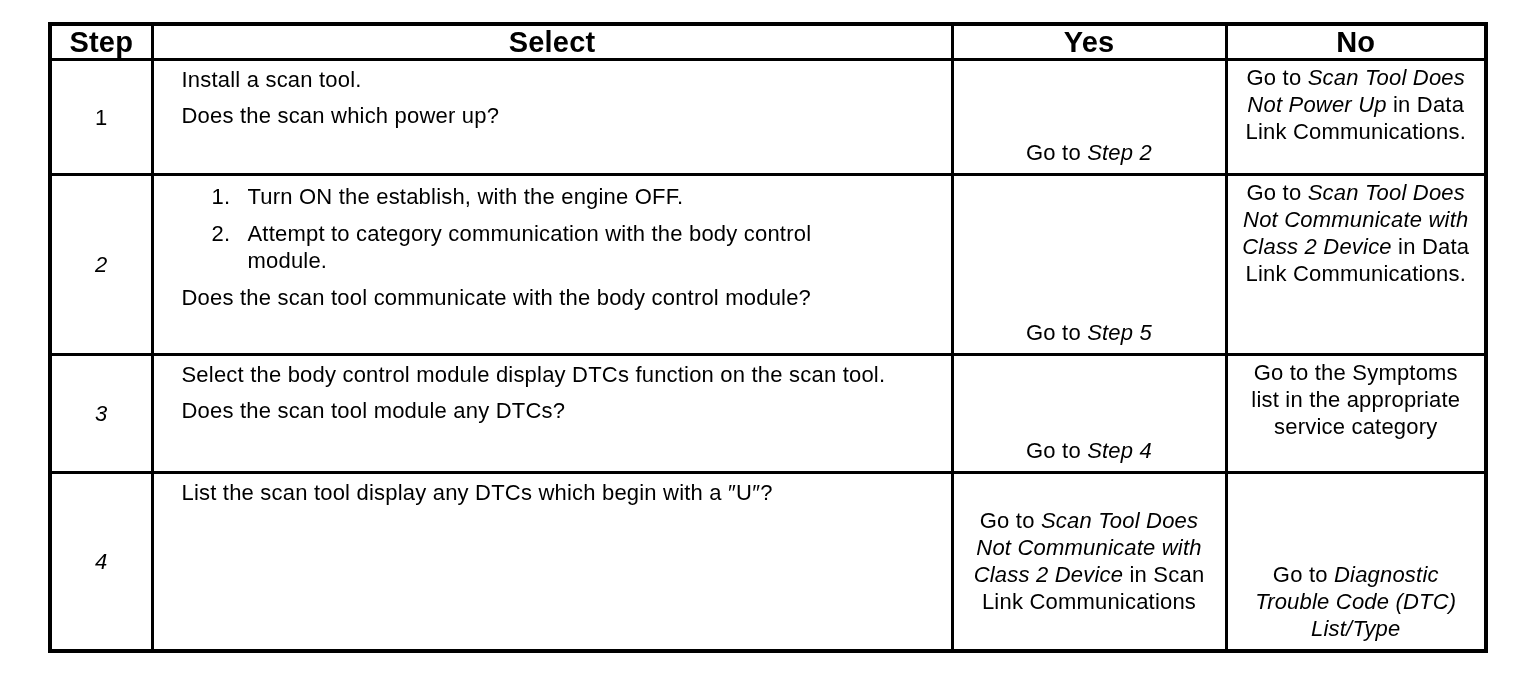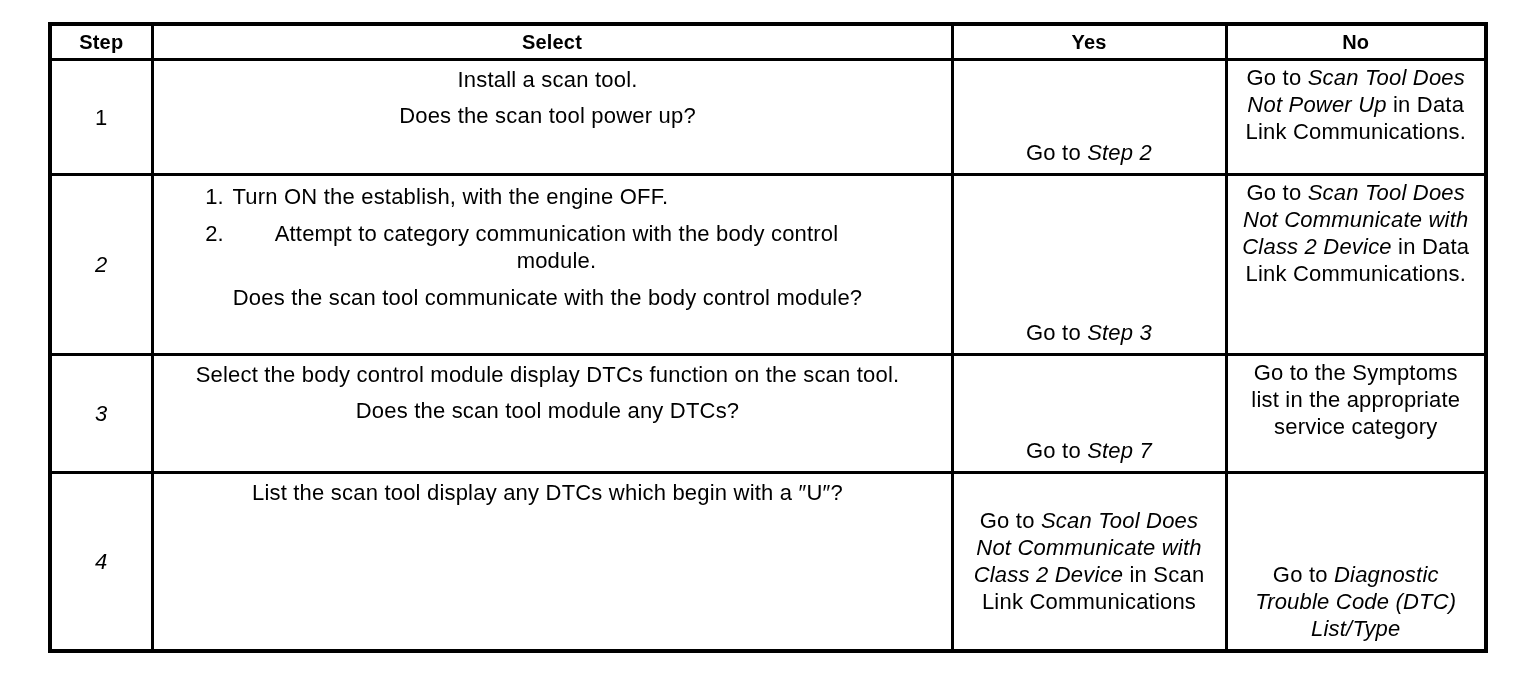--- a/index.html
+++ b/index.html
@@ -27,43 +27,43 @@
   }
   .diag th, .diag td {
     border: 3px solid #000000;
     font-size: 22px;
     line-height: 27px;
     letter-spacing: 0.2px;
     overflow: hidden;
   }
   .diag th {
     font-weight: bold;
-    font-size: 20px;
+    font-size: 29px;
     text-align: center;
     vertical-align: middle;
     height: 28px;
     padding: 2px 4px;
   }
   tr.r-short { height: 115px; }
   tr.r-tall  { height: 180px; }
   tr.r-mid   { height: 118px; }
   tr.r-last  { height: 178px; }
 
   .step-cell {
     text-align: center;
     vertical-align: middle;
     font-size: 23px;
     padding: 2px;
   }
   .step-italic { font-style: italic; }
 
   .action-cell {
-    text-align: center;
+    text-align: left;
     vertical-align: top;
-    padding: 5px 12px 4px 13px;
+    padding: 5px 12px 4px 28px;
   }
   .action-cell p {
     margin: 0 0 9px 0;
     max-width: 762px;
   }
   .olist { margin: 2px 0 0 0; }
   .oitem {
     display: flex;
     margin: 0 0 10px 0;
     padding-left: 30px;
@@ -99,52 +99,52 @@
         <th>Yes</th>
         <th>No</th>
       </tr>
     </thead>
     <tbody>
 
       <tr class="r-short">
         <td class="step-cell">1</td>
         <td class="action-cell">
           <p>Install a scan tool.</p>
-          <p>Does the scan tool power up?</p>
+          <p>Does the scan which power up?</p>
         </td>
         <td class="yes-cell va-bottom"><span>Go to </span><span class="goto-italic">Step 2</span><span></span></td>
         <td class="no-cell va-top"><span>Go to </span><span class="goto-italic">Scan Tool Does Not Power Up</span><span> in Data Link Communications.</span></td>
       </tr>
 
       <tr class="r-tall">
         <td class="step-cell step-italic">2</td>
         <td class="action-cell">
           <div class="olist">
             <div class="oitem">
               <span class="onum">1.</span>
               <span class="otext">Turn ON the establish, with the engine OFF.</span>
             </div>
             <div class="oitem">
               <span class="onum">2.</span>
               <span class="otext">Attempt to category communication with the body control module.</span>
             </div>
           </div>
           <p class="question">Does the scan tool communicate with the body control module?</p>
         </td>
-        <td class="yes-cell va-bottom"><span>Go to </span><span class="goto-italic">Step 3</span><span></span></td>
+        <td class="yes-cell va-bottom"><span>Go to </span><span class="goto-italic">Step 5</span><span></span></td>
         <td class="no-cell va-top"><span>Go to </span><span class="goto-italic">Scan Tool Does Not Communicate with Class 2 Device</span><span> in Data Link Communications.</span></td>
       </tr>
 
       <tr class="r-mid">
         <td class="step-cell step-italic">3</td>
         <td class="action-cell">
           <p>Select the body control module display DTCs function on the scan tool.</p>
           <p>Does the scan tool module any DTCs?</p>
         </td>
-        <td class="yes-cell va-bottom"><span>Go to </span><span class="goto-italic">Step 7</span><span></span></td>
+        <td class="yes-cell va-bottom"><span>Go to </span><span class="goto-italic">Step 4</span><span></span></td>
         <td class="no-cell va-top"><span>Go to the Symptoms list in the appropriate service category</span><span class="goto-italic"></span><span></span></td>
       </tr>
 
       <tr class="r-last">
         <td class="step-cell step-italic">4</td>
         <td class="action-cell">
           <p>List the scan tool display any DTCs which begin with a ″U″?</p>
         </td>
         <td class="yes-cell va-mid"><span>Go to </span><span class="goto-italic">Scan Tool Does Not Communicate with Class 2 Device</span><span> in Scan Link Communications</span></td>
         <td class="no-cell va-bottom"><span>Go to </span><span class="goto-italic">Diagnostic Trouble Code (DTC) List/Type</span><span></span></td>

